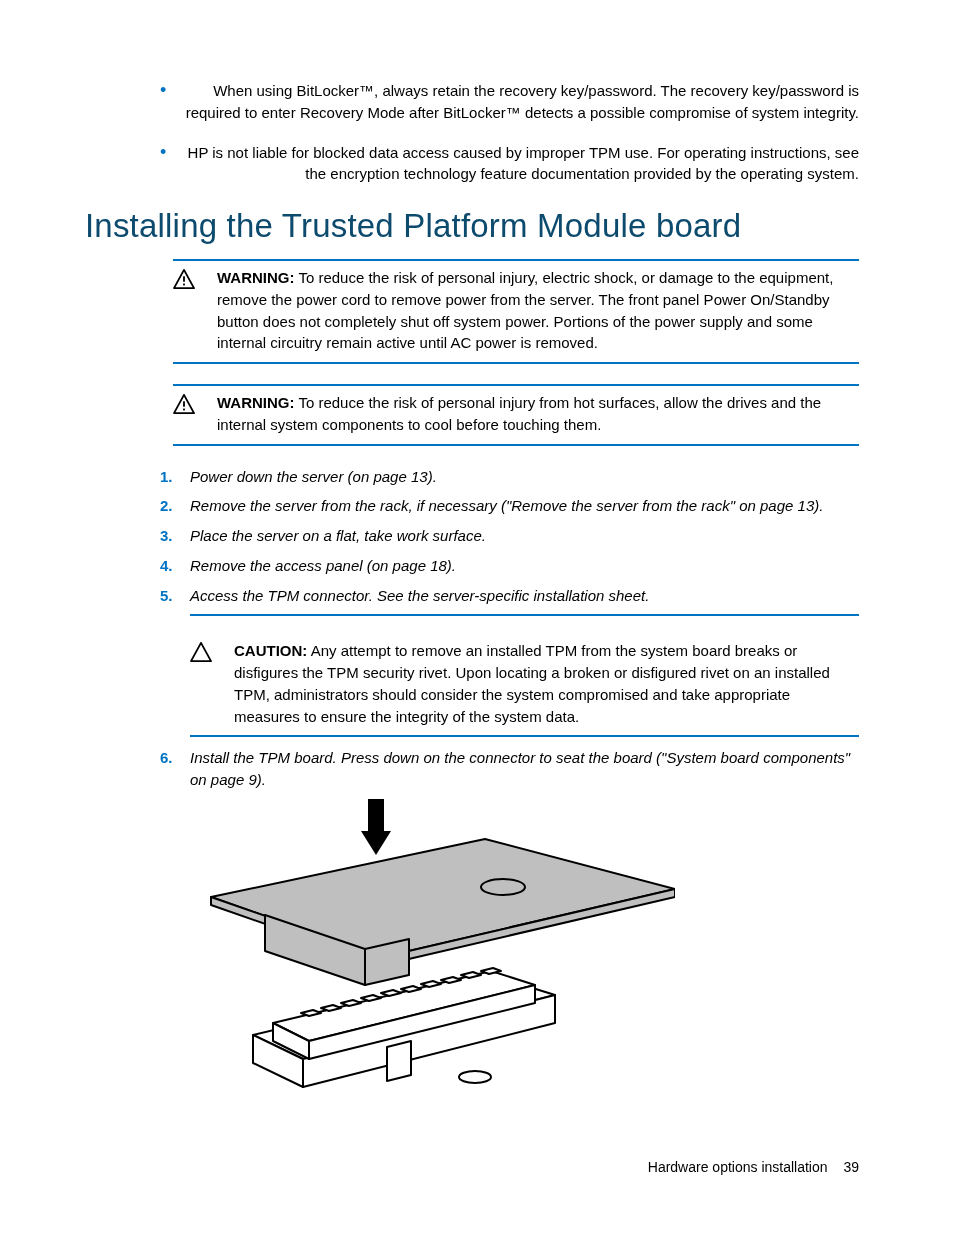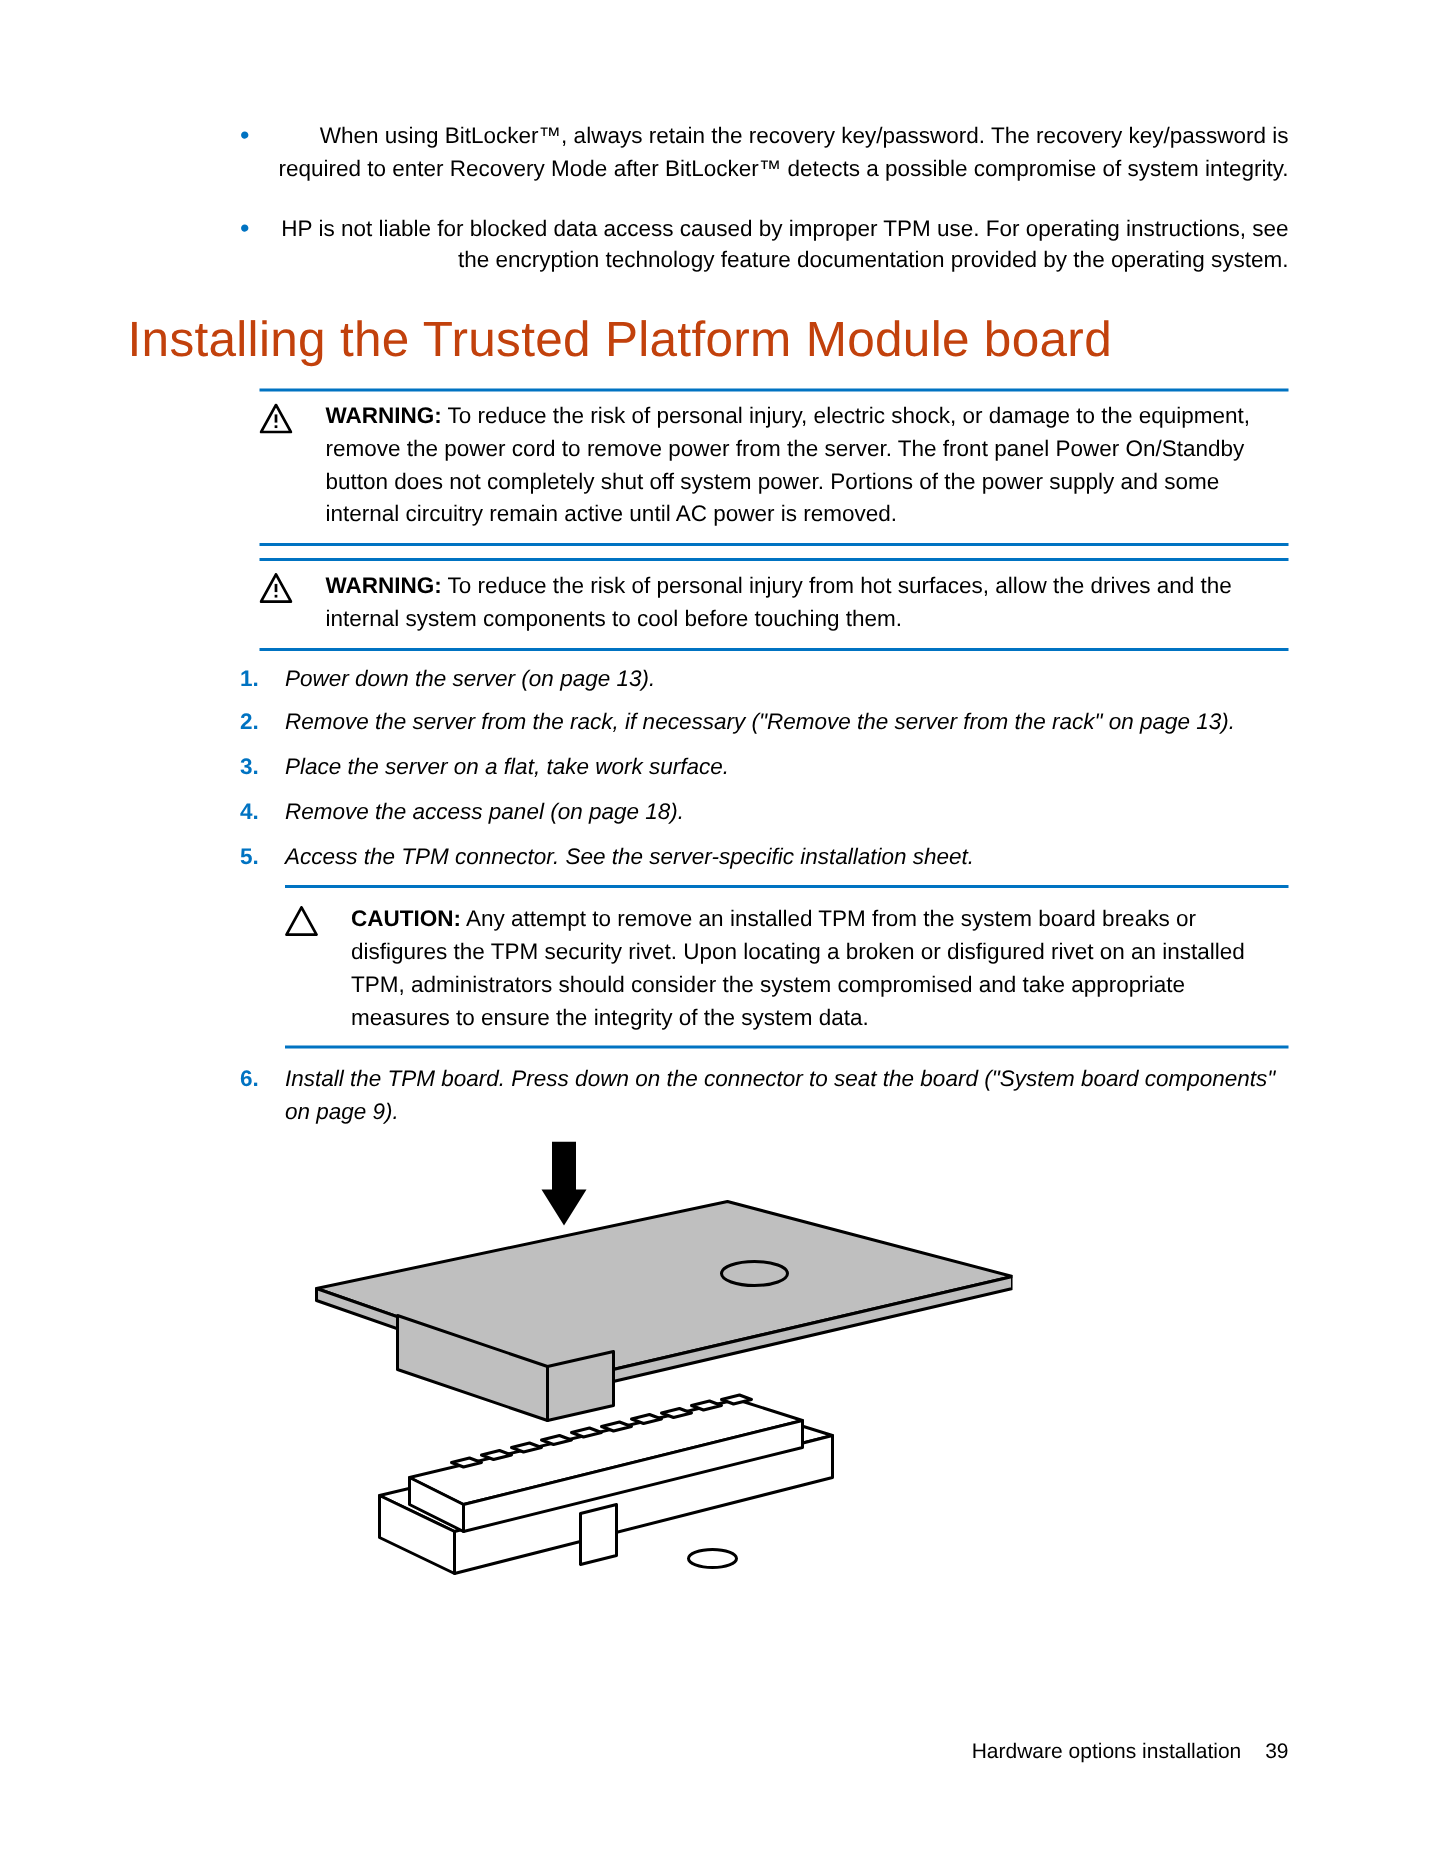--- a/index.html
+++ b/index.html
@@ -32,33 +32,33 @@
     color: #0073c2;
     font-size: 18px;
     margin-right: 18px;
     line-height: 1.2;
   }
   .bullet-text {
     flex: 1;
     text-align: right;
   }
   .section-heading {
-    color: #c2410c;
+    color: #0c4a6e;
     font-weight: 300;
     font-size: 33px;
     margin: 22px 0 14px 0;
     font-family: Arial, Helvetica, sans-serif;
     letter-spacing: 0.2px;
   }
   .admon {
     margin-left: 88px;
     border-top: 2px solid #0073c2;
     border-bottom: 2px solid #0073c2;
     padding: 6px 0 8px 0;
-    margin-bottom: 8px;
+    margin-bottom: 20px;
   }
   .admon-inner {
     display: flex;
     align-items: flex-start;
     font-size: 15px;
     line-height: 1.45;
   }
   .admon-icon {
     width: 44px;
     flex-shrink: 0;
@@ -91,21 +91,21 @@
     flex-shrink: 0;
   }
   .ol-text {
     flex: 1;
     font-style: italic;
   }
   .inset-admon {
     margin-left: 105px;
     border-top: 2px solid #0073c2;
     border-bottom: 2px solid #0073c2;
-    padding: 10px 0 8px 0;
+    padding: 24px 0 8px 0;
     margin-top: 6px;
     margin-bottom: 10px;
   }
   .figure {
     margin-left: 120px;
     margin-top: 6px;
   }
   .footer {
     position: absolute;
     bottom: 60px;

